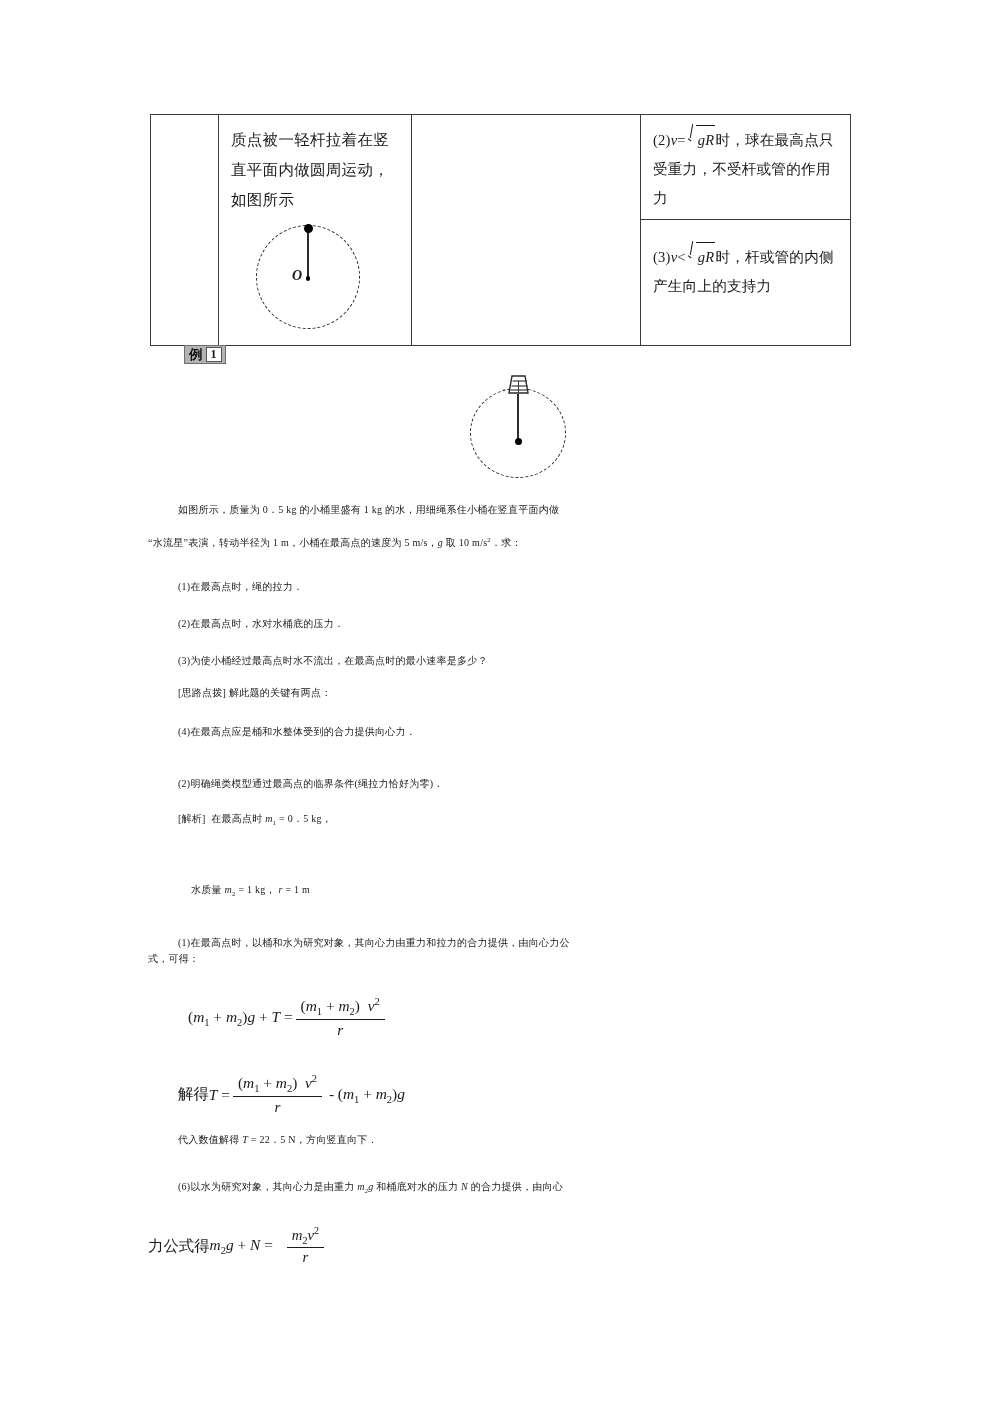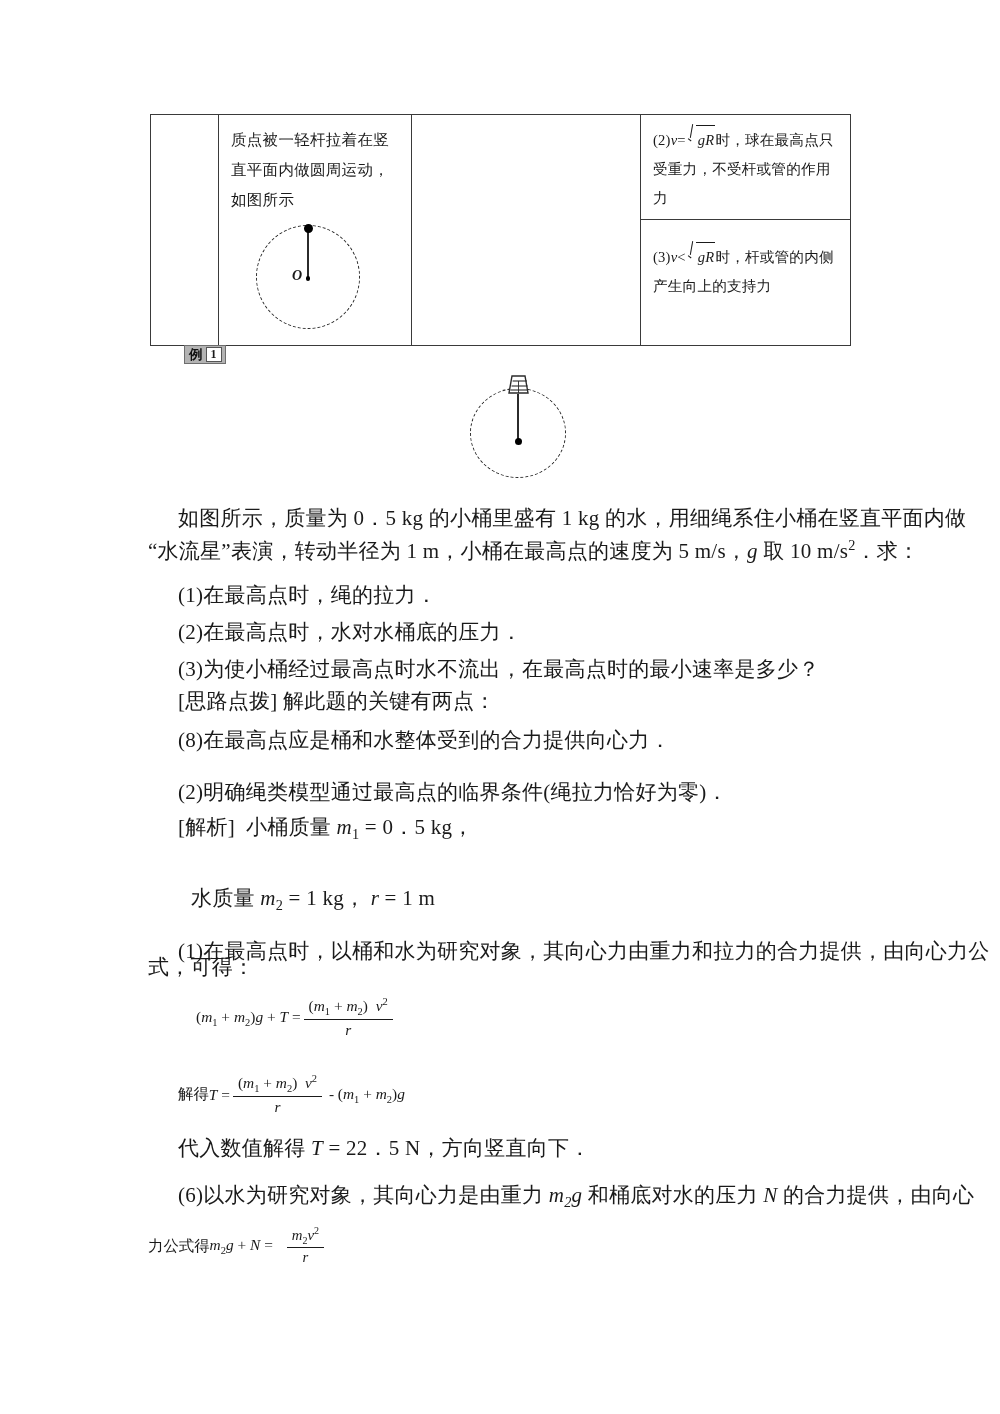--- a/index.html
+++ b/index.html
@@ -153,21 +153,21 @@
   .bf-dot { left: 55px; top: 66px; width: 7px; height: 7px; }
   .bucket {
     position: absolute;
     left: 45px; top: 2px;
     width: 27px; height: 21px;
   }
 
   
   .para {
     position: absolute;
-    font-size: 21px;
+    font-size: 10px;
     line-height: 1.45;
     letter-spacing: 0.25px;
     white-space: nowrap;
   }
 
   .math {
     font-family: "Liberation Serif", serif;
     font-style: italic;
   }
   sub { font-size: 0.68em; }
@@ -297,35 +297,35 @@
     <span>“水流星”表演，转动半径为 1 m，小桶在最高点的速度为 5 m/s，</span><span class="math">g</span><span> 取 10 m/s</span><sup>2</sup><span>．求：</span>
   </div>
 
   <div class="para" style="left:178px; top:580px;">(1)在最高点时，绳的拉力．</div>
   <div class="para" style="left:178px; top:617px;">(2)在最高点时，水对水桶底的压力．</div>
   <div class="para" style="left:178px; top:654px;">(3)为使小桶经过最高点时水不流出，在最高点时的最小速率是多少？</div>
 
   <div class="para" style="left:178px; top:686px;">
     <span>[思路点拨]</span>&nbsp;<span>解此题的关键有两点：</span>
   </div>
-  <div class="para" style="left:178px; top:725px;">(8)在最高点应是桶和水整体受到的合力提供向心力．</div>
+  <div class="para" style="left:178px; top:725px;">(4)在最高点应是桶和水整体受到的合力提供向心力．</div>
   <div class="para" style="left:178px; top:777px;">(2)明确绳类模型通过最高点的临界条件(绳拉力恰好为零)．</div>
 
   <div class="para" style="left:178px; top:812px;">
-    <span>[解析]</span>&nbsp;&nbsp;<span>小桶质量 </span><span class="math">m</span><sub>1</sub><span> = 0．5 kg，</span>
+    <span>[解析]</span>&nbsp;&nbsp;<span>在最高点时 </span><span class="math">m</span><sub>1</sub><span> = 0．5 kg，</span>
   </div>
 
   <div class="para" style="left:191px; top:863px;margin-top:20px;">
     <span>水质量 </span><span class="math">m</span><sub>2</sub><span> = 1 kg，</span>&nbsp;<span class="math">r</span><span> = 1 m</span>
   </div>
 
   <div class="para" style="left:178px; top:936px;">(1)在最高点时，以桶和水为研究对象，其向心力由重力和拉力的合力提供，由向心力公</div>
   <div class="para" style="left:148px; top:952px;">式，可得：</div>
 
-  <div class="eq-row" style="left:196px; top:996px;">
+  <div class="eq-row" style="left:188px; top:996px;">
     <span>(<span class="math">m</span><sub>1</sub> + <span class="math">m</span><sub>2</sub>)<span class="math">g</span> + <span class="math">T</span> =</span>
     <span class="frac">
       <span class="num">(<span class="math">m</span><sub>1</sub> + <span class="math">m</span><sub>2</sub>)&nbsp;&nbsp;<span class="math">v</span><sup>2</sup></span>
       <span class="den math">r</span>
     </span>
   </div>
 
   <div class="eq-row" style="left:178px; top:1073px;">
     <span>解得 </span>
     <span class="math">T</span>

